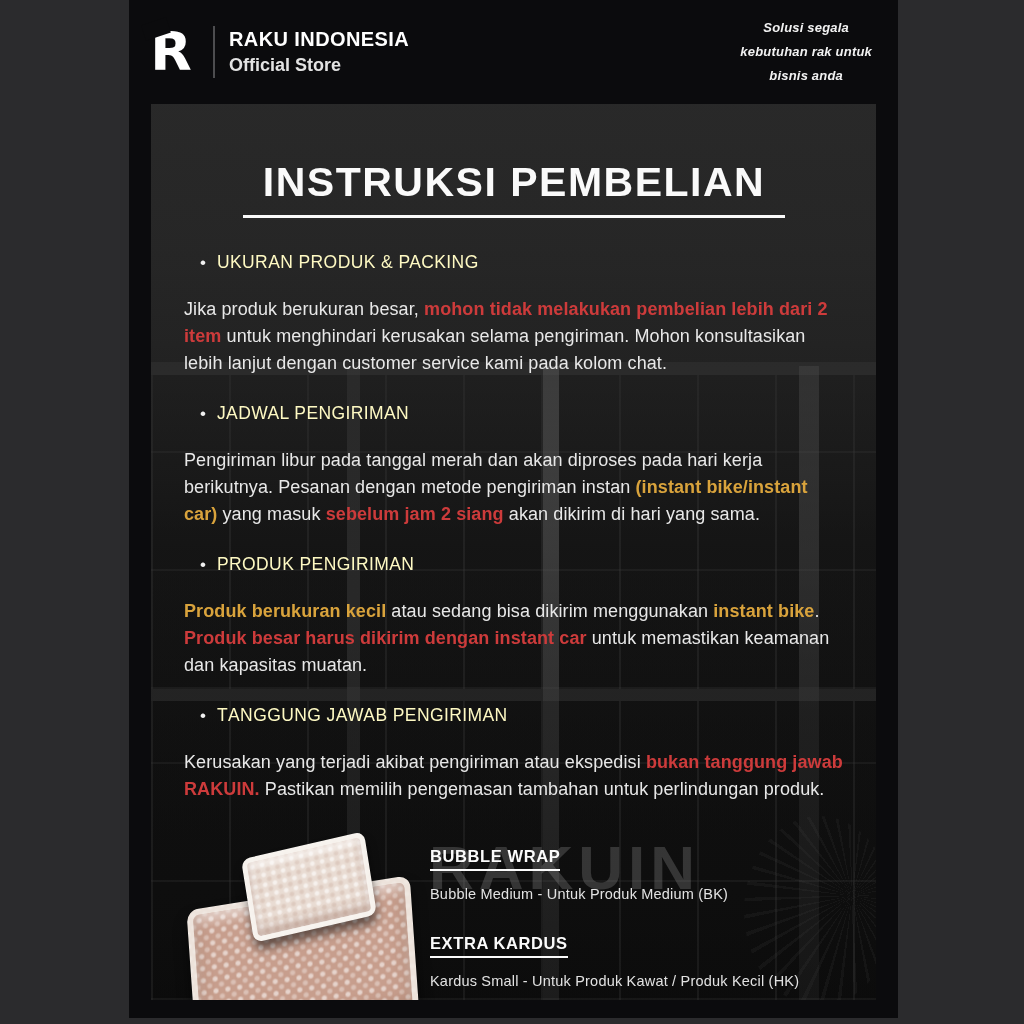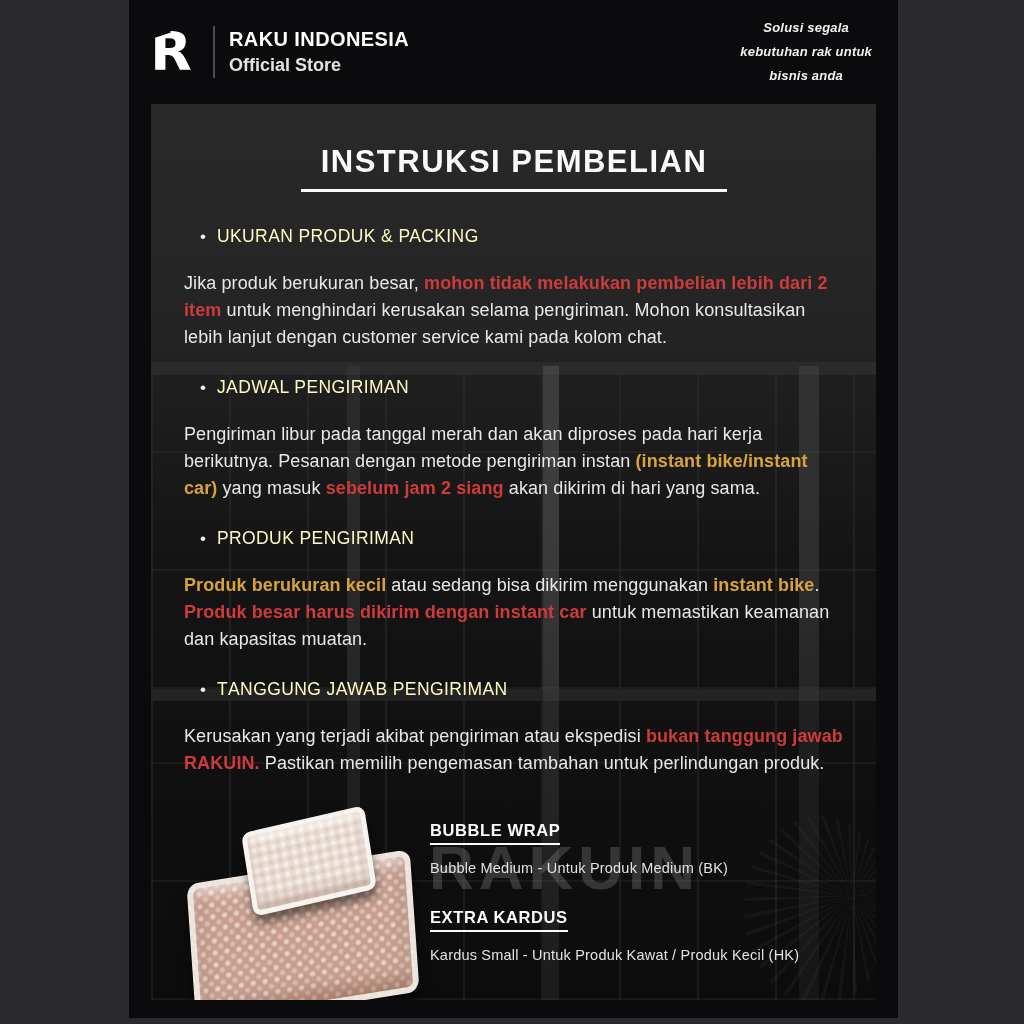--- a/index.html
+++ b/index.html
@@ -42,21 +42,21 @@
   .bg-windows-lower { top:597px; height:299px; background-color:rgba(5,5,5,.5); }
   .bg-palm { position:absolute; right:-18px; bottom:-6px; width:150px; height:190px; border-radius:50%; opacity:.5;
     background:repeating-conic-gradient(from 150deg at 72% 42%, rgba(110,110,110,.3) 0deg 2deg, rgba(0,0,0,0) 2deg 9deg); }
   .bg-overlay { position:absolute; inset:0; background:linear-gradient(180deg, rgba(40,40,40,.88) 0%, rgba(34,34,34,.72) 26%, rgba(20,20,20,.45) 50%, rgba(10,10,10,.42) 100%); }
 
   .watermark { position:absolute; left:278px; top:728px; font-size:62px; font-weight:800; letter-spacing:5px; color:#9a9a9a; opacity:.28; z-index:1; }
 
   
   .content { position:relative; z-index:2; padding:40px 32px 0 33px; }
   .title-wrap { text-align:center; }
-  .page-title { display:inline-block; color:#fafafa; font-size:31px; font-weight:800; letter-spacing:1.5px; padding:0 20px 9px; border-bottom:3px solid #fafafa; white-space:nowrap; }
+  .page-title { display:inline-block; color:#fafafa; font-size:41px; font-weight:800; letter-spacing:1.5px; padding:0 20px 9px; border-bottom:3px solid #fafafa; white-space:nowrap;margin-top:15px; }
 
   .sections { margin-top:34px; }
   .section { margin-bottom:26px; }
   .sec-head { display:flex; align-items:center; gap:11px; margin-left:16px; }
   .sec-bullet { color:#f0f0f0; font-size:17px; line-height:1; }
   .sec-heading { color:#fef9c3; font-size:17.5px; font-weight:400; letter-spacing:.4px; }
   .thin-first::first-letter { font-weight:300; }
   .sec-body { margin-top:23px; font-size:18px; line-height:1.5; color:#e8e8e8; letter-spacing:.1px; }
   .seg-red { color:#cd3b3b; font-weight:700; }
   .seg-yellow { color:#d9a33c; font-weight:700; }

